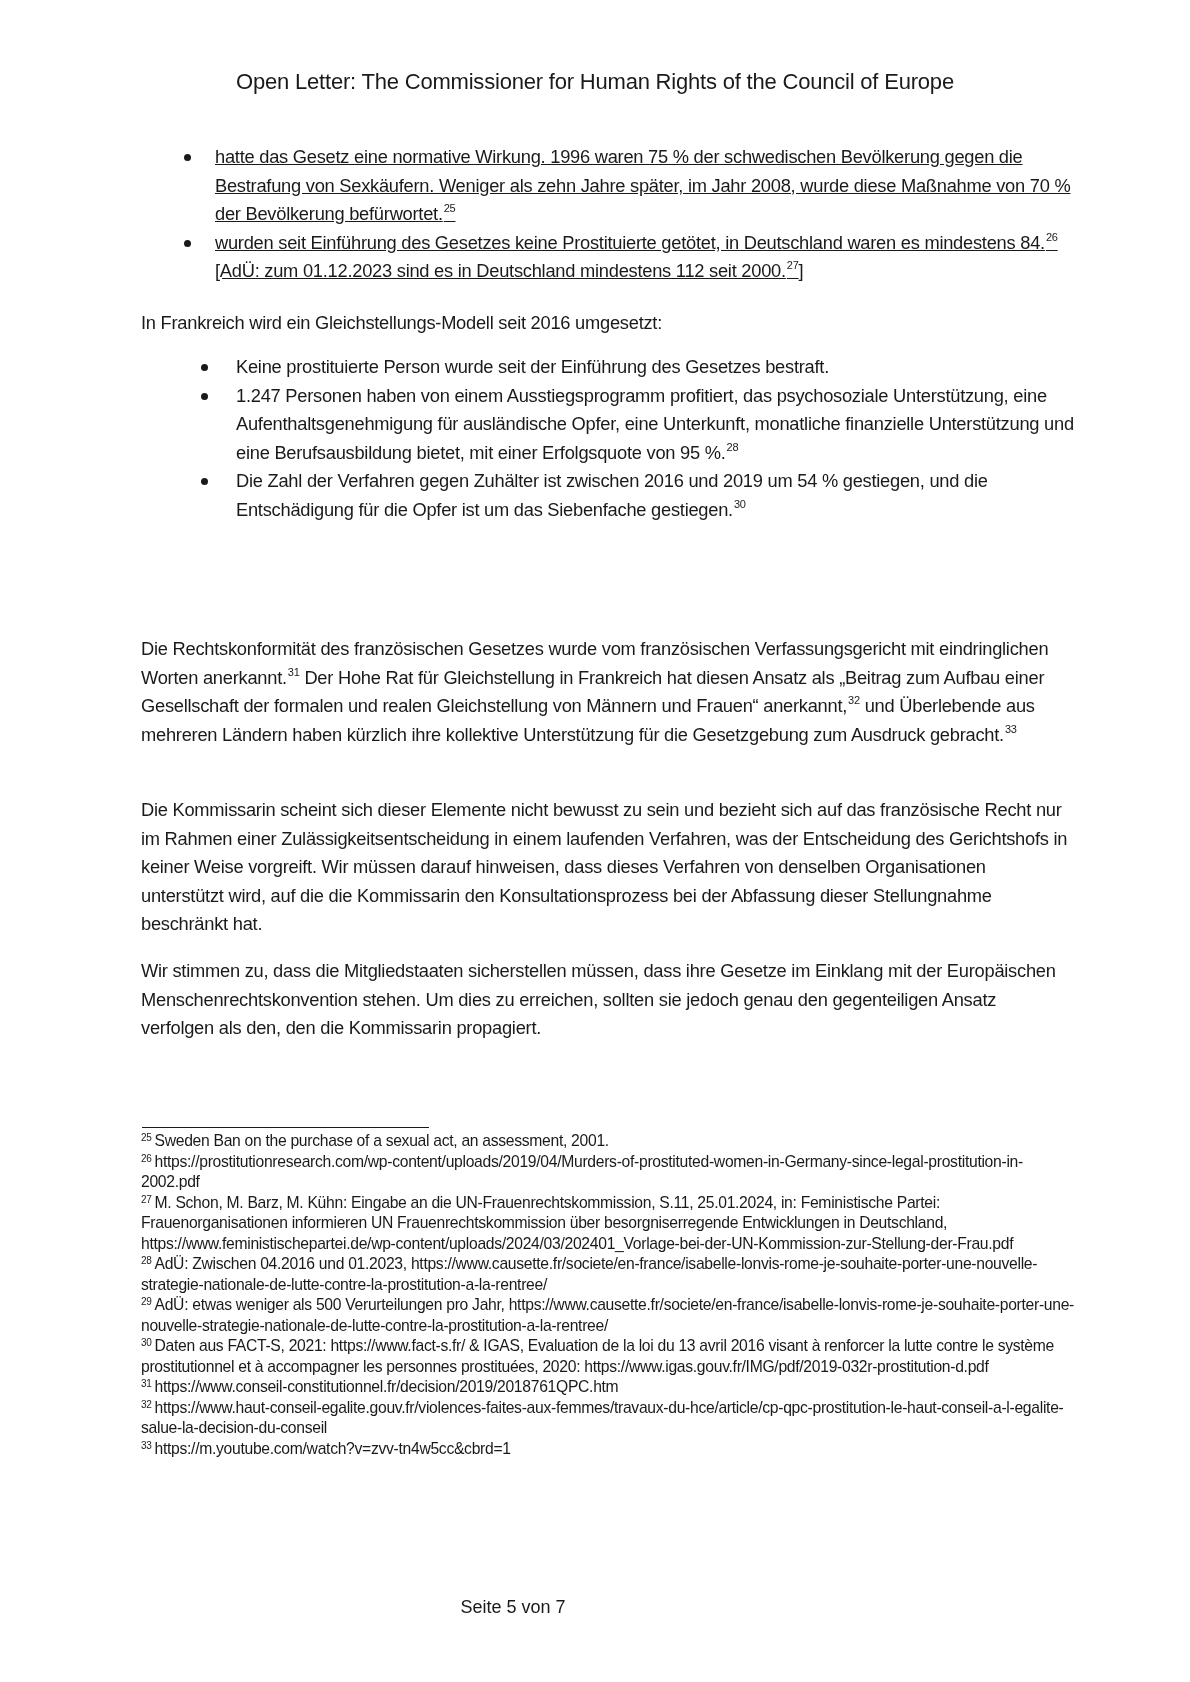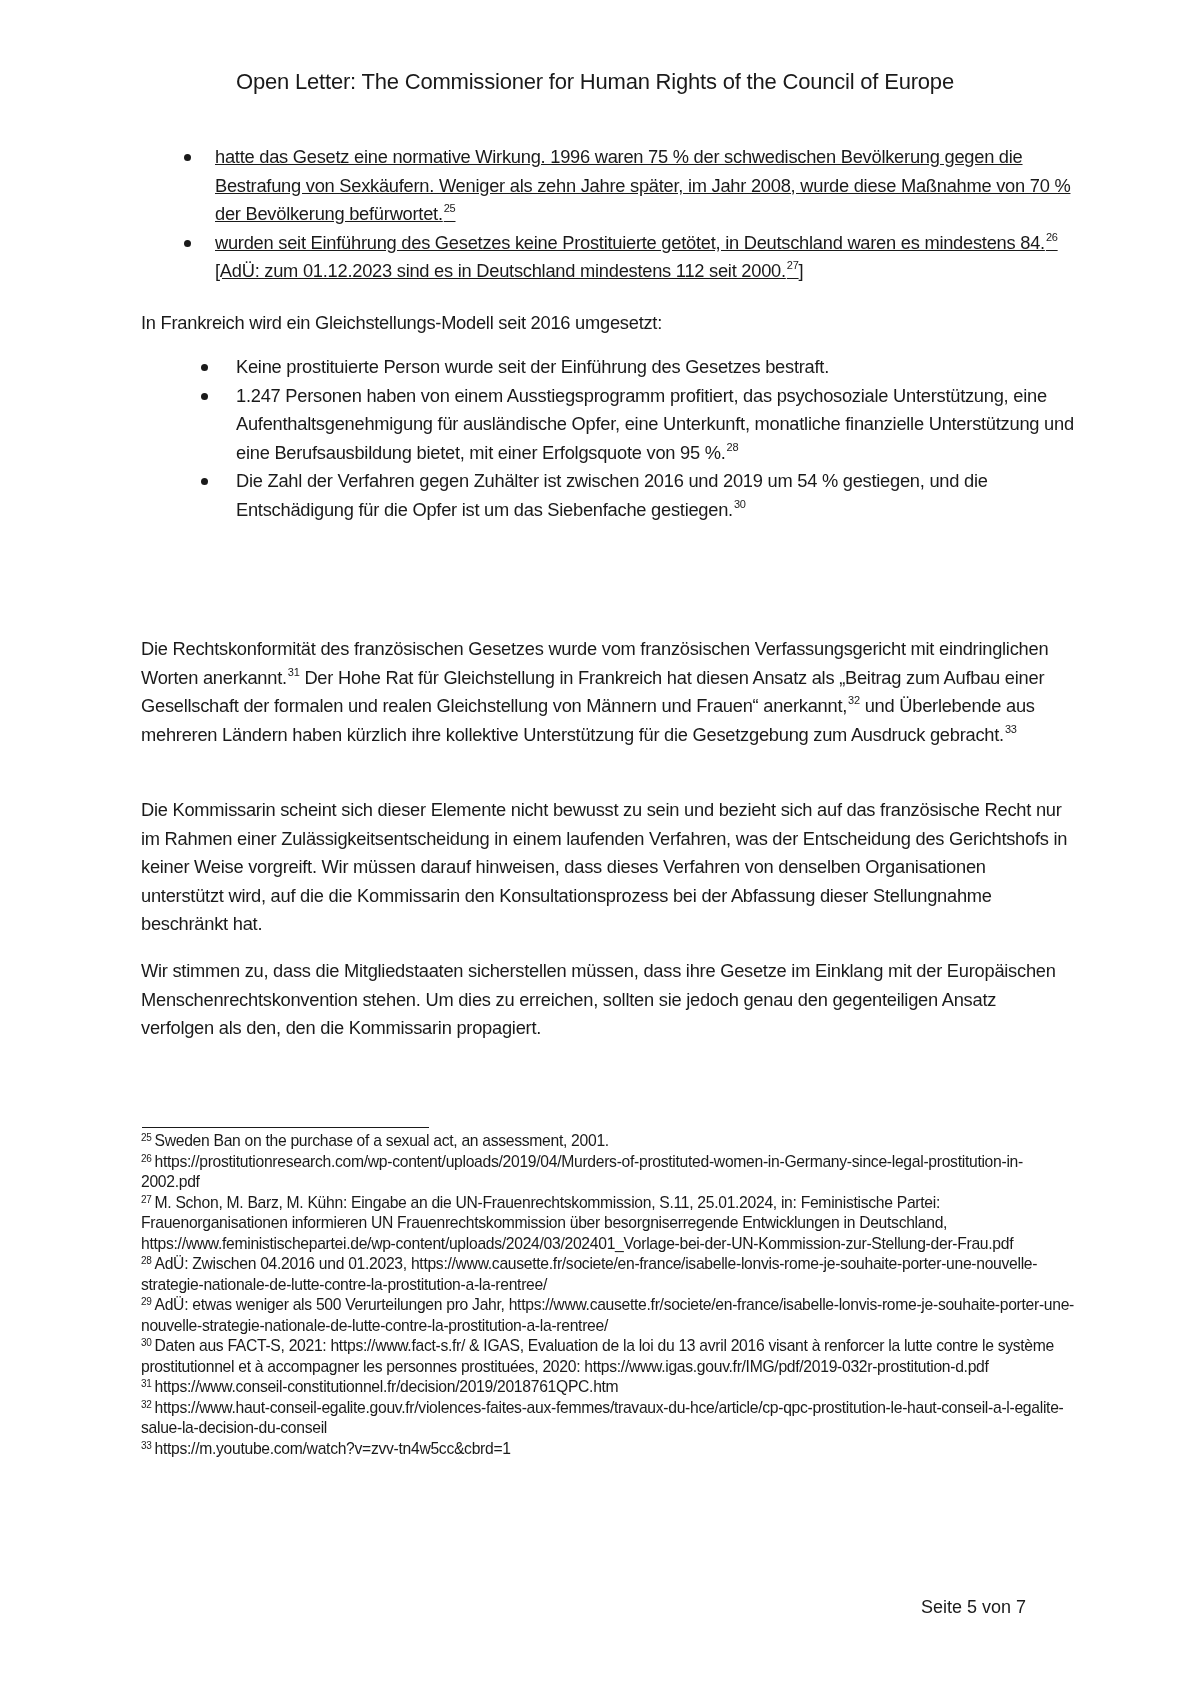--- a/index.html
+++ b/index.html
@@ -33,21 +33,21 @@
     background: #1a1a1a; border: 0;
   }
   #footnotes {
     position: absolute; top: 1131px; left: 141px; width: 935px;
     font-size: 15.7px; line-height: 20.5px; letter-spacing: -0.3px;
   }
   #footnotes .fn { margin: 0; }
   #footnotes sup { font-size: 10px; top: -5px; margin-left: 0; margin-right: 3px; }
   .page-footer {
     position: absolute; top: 1597px; left: 0; width: 1026px;
-    text-align: right; font-size: 18px;
+    text-align: center; font-size: 18px;
   }
   p { margin: 0; }
 </style>
 </head>
 <body>
 
 <div class="page-header">
   <div>Open Letter: The Commissioner for Human Rights of the Council of Europe</div>
 </div>
 

